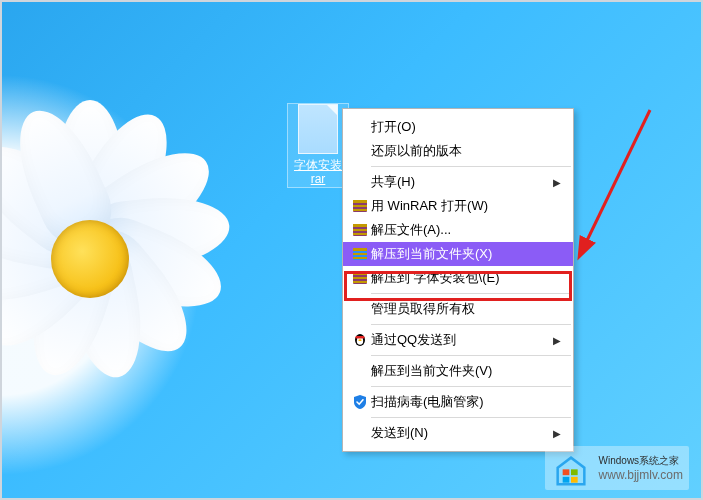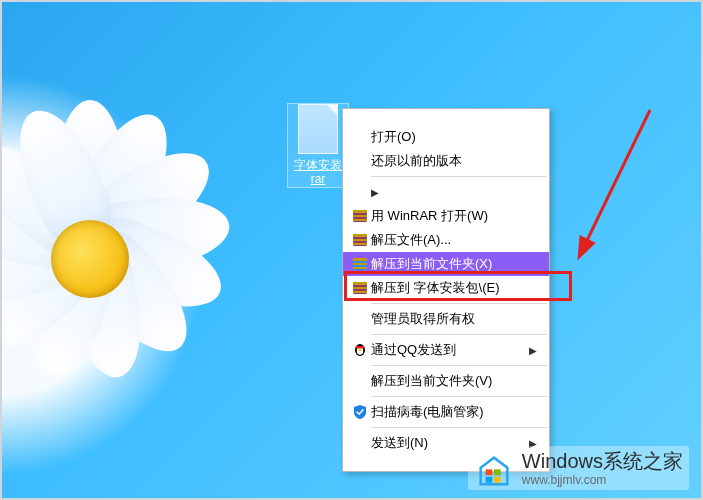--- a/index.html
+++ b/index.html
@@ -63,27 +63,27 @@
     border-left:10px solid transparent;
   }
   .file-selected {
     outline: 1px solid rgba(255,255,255,0.5);
     background: rgba(255,255,255,0.12);
   }
 
   .context-menu {
     position: absolute;
     left: 342px; top: 108px;
-    width: 208px;
+    width: 232px;
     background: #fff;
     border: 1px solid #b5b5b5;
     box-shadow: 3px 3px 6px rgba(0,0,0,0.2);
     font-size: 13px;
     color: #000;
-    padding: 16px 0;
+    padding: 6px 0;
   }
   .menu-item {
     display: flex;
     align-items: center;
     height: 24px;
     padding: 0 10px 0 6px;
     white-space: nowrap;
     cursor: default;
   }
   .menu-item .ic {
@@ -137,21 +137,21 @@
     border-radius: 2px;
   }
   .watermark .winlogo {
     width: 40px; height: 36px;
     position: relative;
   }
   .watermark .winlogo .house {
     position:absolute; left:0; top:6px; width:40px; height:30px;
   }
   .watermark .texts { line-height: 1; }
-  .watermark .t1 { font-size: 20px; color: #2d2d2d; font-weight: 500; }
+  .watermark .t1 { font-size: 10px; color: #2d2d2d; font-weight: 500; }
   .watermark .t2 { font-size: 12px; color: #6b6b6b; margin-top: 3px; }
 
   .border-frame {
     position: absolute; inset: 0;
     box-shadow: inset 0 0 0 2px #cfd5dc;
     pointer-events: none;
   }
 </style>
 </head>
 <body>
@@ -188,20 +188,21 @@
         <span class="arrow"></span>
       </div>
       <div class="menu-item">
         <span class="ic"></span>
         <span class="lbl">还原以前的版本</span>
         <span class="arrow"></span>
       </div>
       <div class="menu-sep"></div>
       <div class="menu-item">
         <span class="ic"></span>
+        <span class="lbl">共享(H)</span>
         <span class="arrow">▶</span>
       </div>
       <div class="menu-item">
         <span class="ic">
           <svg width="16" height="16">
             <rect x="1" y="2" width="14" height="12" rx="1" fill="#8a3c6e"></rect>
             <rect x="1" y="2" width="14" height="3" fill="#c49a00"></rect>
             <rect x="1" y="7" width="14" height="2" fill="#c49a00"></rect>
             <rect x="1" y="11" width="14" height="2" fill="#c49a00"></rect>
           </svg>

